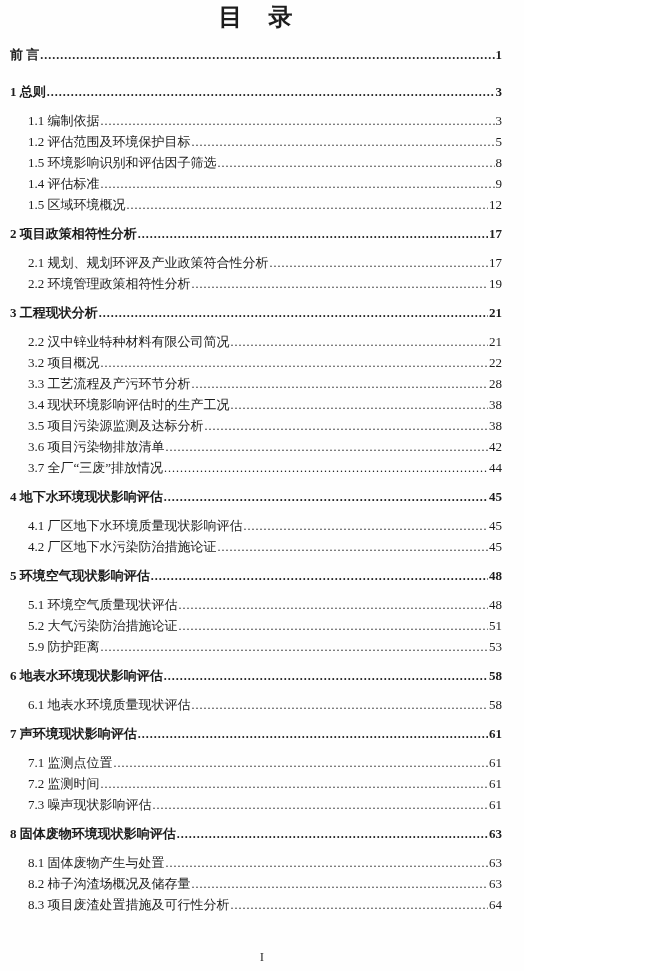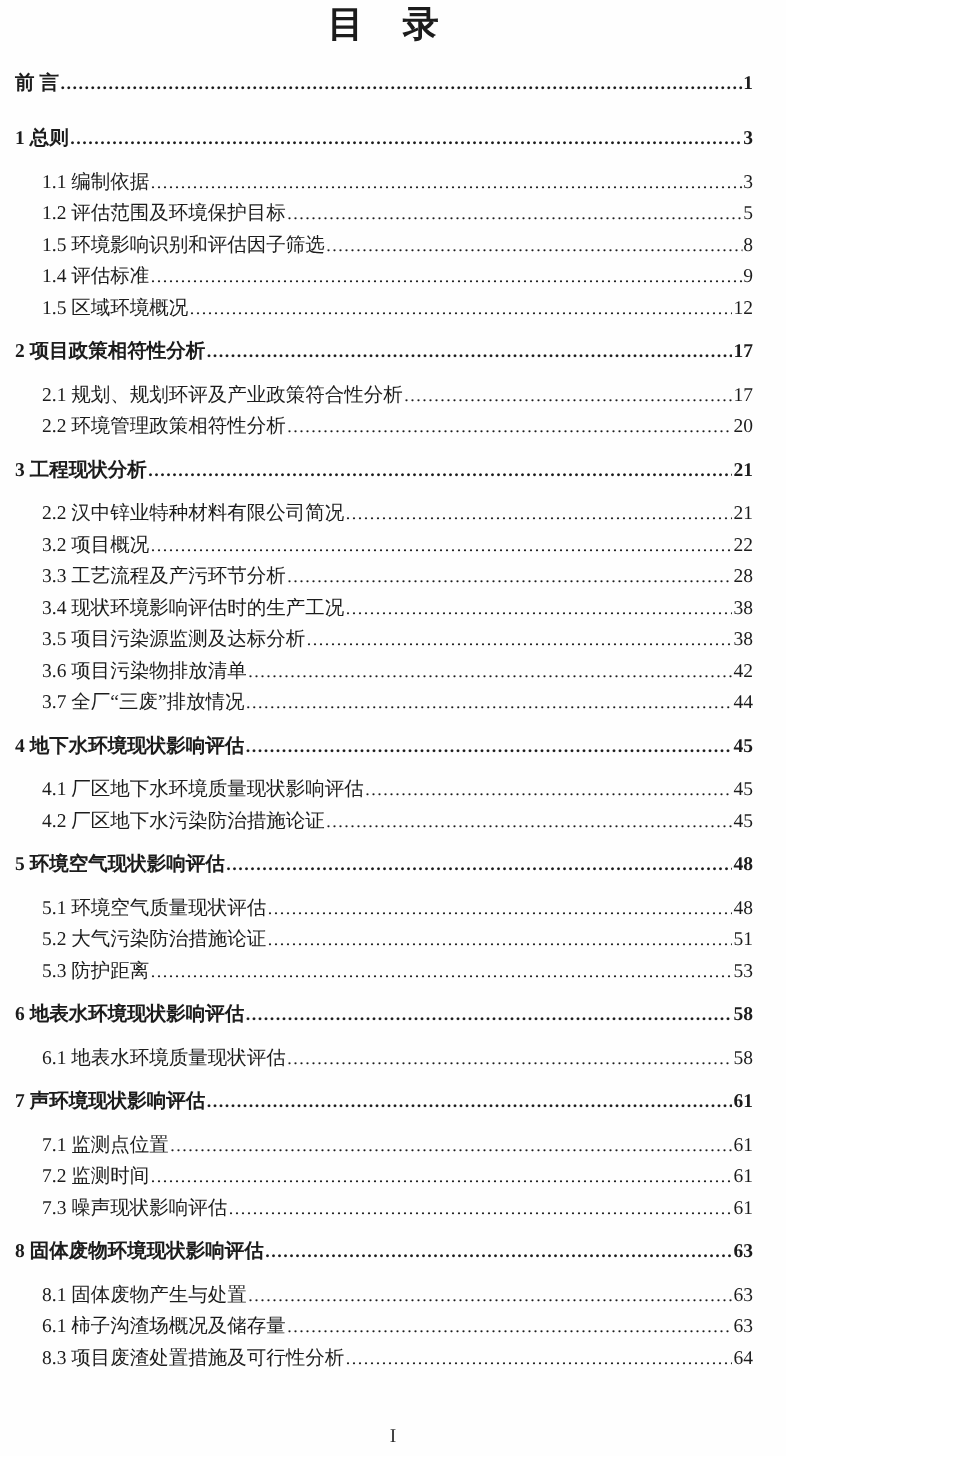--- a/index.html
+++ b/index.html
@@ -125,21 +125,21 @@
     <span class="toc-page-num">17</span>
   </div>
       <div class="toc-row sub">
     <span class="toc-label">2.1 规划、规划环评及产业政策符合性分析</span>
     <span class="toc-leader"></span>
     <span class="toc-page-num">17</span>
   </div>
       <div class="toc-row sub">
     <span class="toc-label">2.2 环境管理政策相符性分析</span>
     <span class="toc-leader"></span>
-    <span class="toc-page-num">20</span>
+    <span class="toc-page-num">19</span>
   </div>
       <div class="toc-row chapter">
     <span class="toc-label">3 工程现状分析</span>
     <span class="toc-leader"></span>
     <span class="toc-page-num">21</span>
   </div>
       <div class="toc-row sub">
     <span class="toc-label">2.2 汉中锌业特种材料有限公司简况</span>
     <span class="toc-leader"></span>
     <span class="toc-page-num">21</span>
@@ -198,21 +198,21 @@
     <span class="toc-label">5.1 环境空气质量现状评估</span>
     <span class="toc-leader"></span>
     <span class="toc-page-num">48</span>
   </div>
       <div class="toc-row sub">
     <span class="toc-label">5.2 大气污染防治措施论证</span>
     <span class="toc-leader"></span>
     <span class="toc-page-num">51</span>
   </div>
       <div class="toc-row sub">
-    <span class="toc-label">5.3 防护距离</span>
+    <span class="toc-label">5.9 防护距离</span>
     <span class="toc-leader"></span>
     <span class="toc-page-num">53</span>
   </div>
       <div class="toc-row chapter">
     <span class="toc-label">6 地表水环境现状影响评估</span>
     <span class="toc-leader"></span>
     <span class="toc-page-num">58</span>
   </div>
       <div class="toc-row sub">
     <span class="toc-label">6.1 地表水环境质量现状评估</span>
@@ -243,21 +243,21 @@
     <span class="toc-label">8 固体废物环境现状影响评估</span>
     <span class="toc-leader"></span>
     <span class="toc-page-num">63</span>
   </div>
       <div class="toc-row sub">
     <span class="toc-label">8.1 固体废物产生与处置</span>
     <span class="toc-leader"></span>
     <span class="toc-page-num">63</span>
   </div>
       <div class="toc-row sub">
-    <span class="toc-label">6.1 柿子沟渣场概况及储存量</span>
+    <span class="toc-label">8.2 柿子沟渣场概况及储存量</span>
     <span class="toc-leader"></span>
     <span class="toc-page-num">63</span>
   </div>
       <div class="toc-row sub">
     <span class="toc-label">8.3 项目废渣处置措施及可行性分析</span>
     <span class="toc-leader"></span>
     <span class="toc-page-num">64</span>
   </div>
     </div>
 

